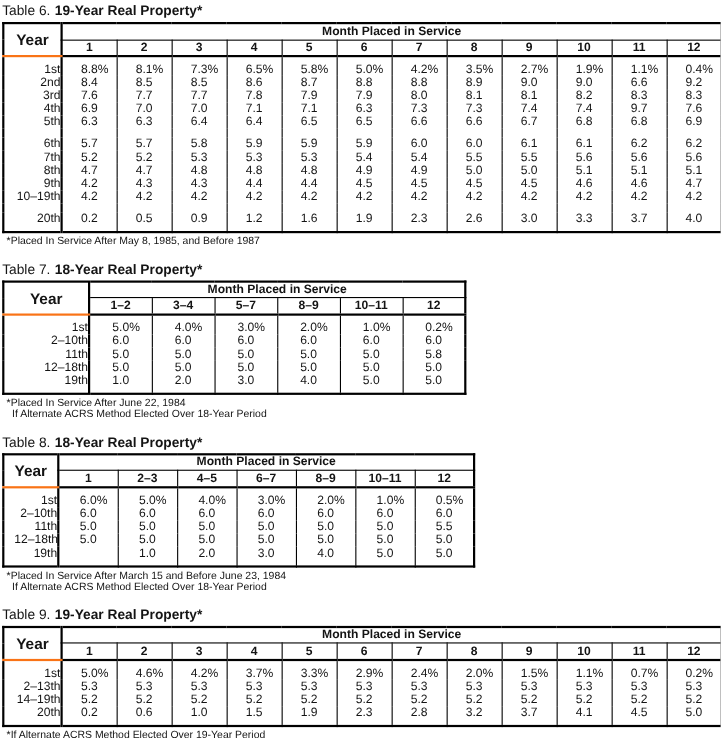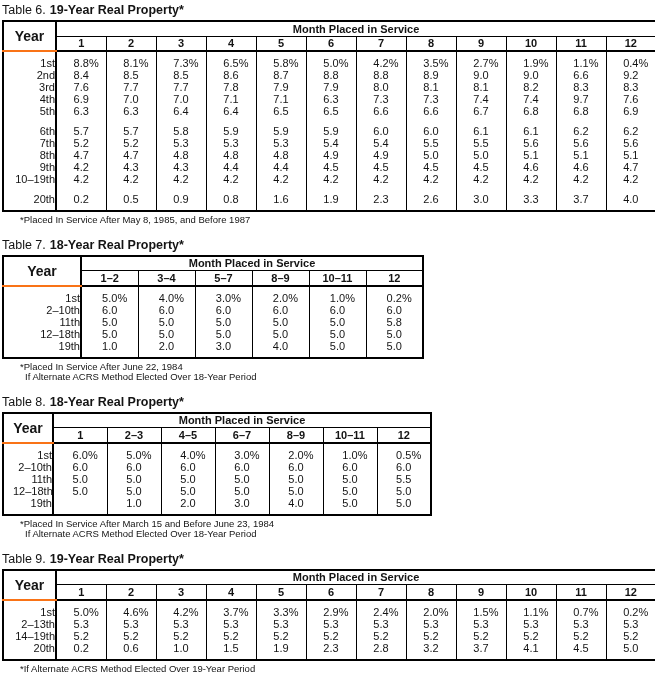--- a/index.html
+++ b/index.html
@@ -29,21 +29,21 @@
   .acrs tbody td.val   { text-align:center; border-left:1px solid #000; }
   .acrs tbody td.val:first-of-type { border-left:none; }
   .acrs tbody tr:first-child td { padding-top:5px; }
   .acrs tbody tr:last-child td  { padding-bottom:5px; }
   .acrs tbody tr.gap { height:8px; }
   .acrs tbody tr.gap td { line-height:8px; }
 
   .acrs .num { position:relative; display:inline-block; }
   .acrs .pct { position:absolute; left:100%; top:0; }
 
-  .footnotes { margin:3px 0 0 18px; font-size:9.5px; line-height:10.5px; }
+  .footnotes { margin:3px 0 0 4px; font-size:9.5px; line-height:10.5px; }
   .fn.indent { padding-left:5px; }
 </style>
 </head>
 <body>
 
 <div class="section">
   <div class="tbl-title">
     <span>Table 6.</span><span class="bold">19-Year Real Property*</span>
   </div>
   <table class="acrs" style="width: 653px;">
@@ -261,21 +261,21 @@
           <td class="val"></td>
           <td class="val"></td>
           <td class="val"></td>
           <td class="val"></td>
         </tr>
         <tr>
           <td class="label">20th</td>
           <td class="val">0.2</td>
           <td class="val">0.5</td>
           <td class="val">0.9</td>
-          <td class="val">0.8</td>
+          <td class="val">1.2</td>
           <td class="val">1.6</td>
           <td class="val">1.9</td>
           <td class="val">2.3</td>
           <td class="val">2.6</td>
           <td class="val">3.0</td>
           <td class="val">3.3</td>
           <td class="val">3.7</td>
           <td class="val">4.0</td>
         </tr>
       </tbody>

